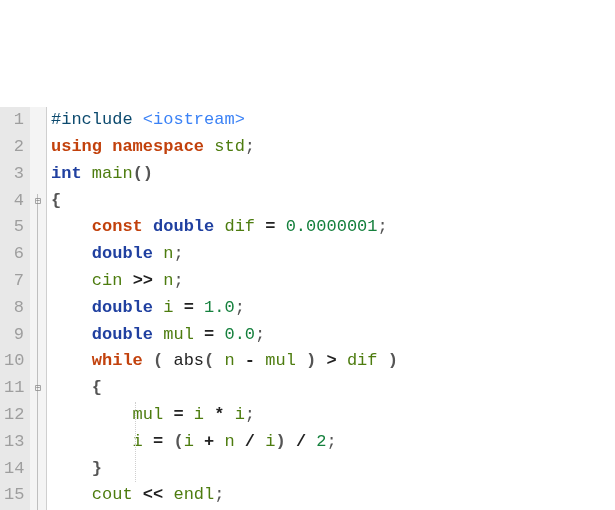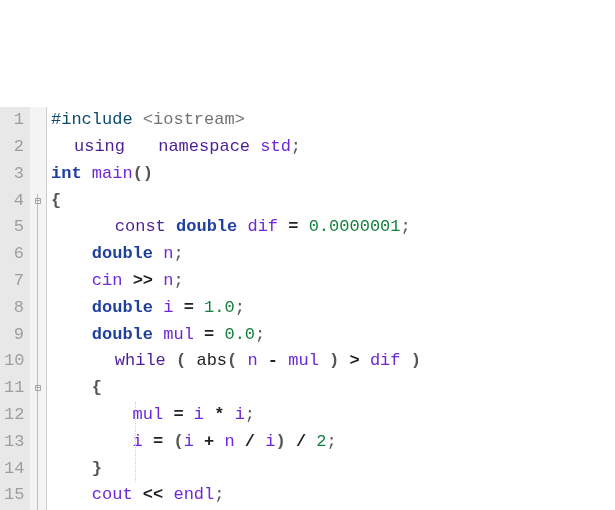--- a/index.html
+++ b/index.html
@@ -55,24 +55,24 @@
   }
   .code .guide {
     position: absolute;
     top: 0;
     width: 0;
     border-left: 1px dotted #cfcfcf;
     height: 100%;
   }
   .line { height: 26.8px; }
   .tok-preproc { color: #0c4a6e; }
-  .tok-include-str { color: #737373; }
-  .tok-kw { color: #4c1d95; font-weight: normal; margin-left: 23px; }
+  .tok-include-str { color: #3b82f6; }
+  .tok-kw { color: #c2410c; font-weight: bold; }
   .tok-kw-plain { color: #2040a0; font-weight: bold; }
-  .tok-ident { color: #6d28d9; }
+  .tok-ident { color: #4d7c0f; }
   .tok-func-bold { color: #222; font-weight: normal; }
   .tok-num { color: #15803d; }
   .tok-op { color: #222; font-weight: bold; }
   .tok-punct-bold { color: #555; font-weight: bold; }
   .tok-brace { color: #555; font-weight: bold; }
   .tok-semicolon { color: #555; }
 </style>
 </head>
 <body>
 

